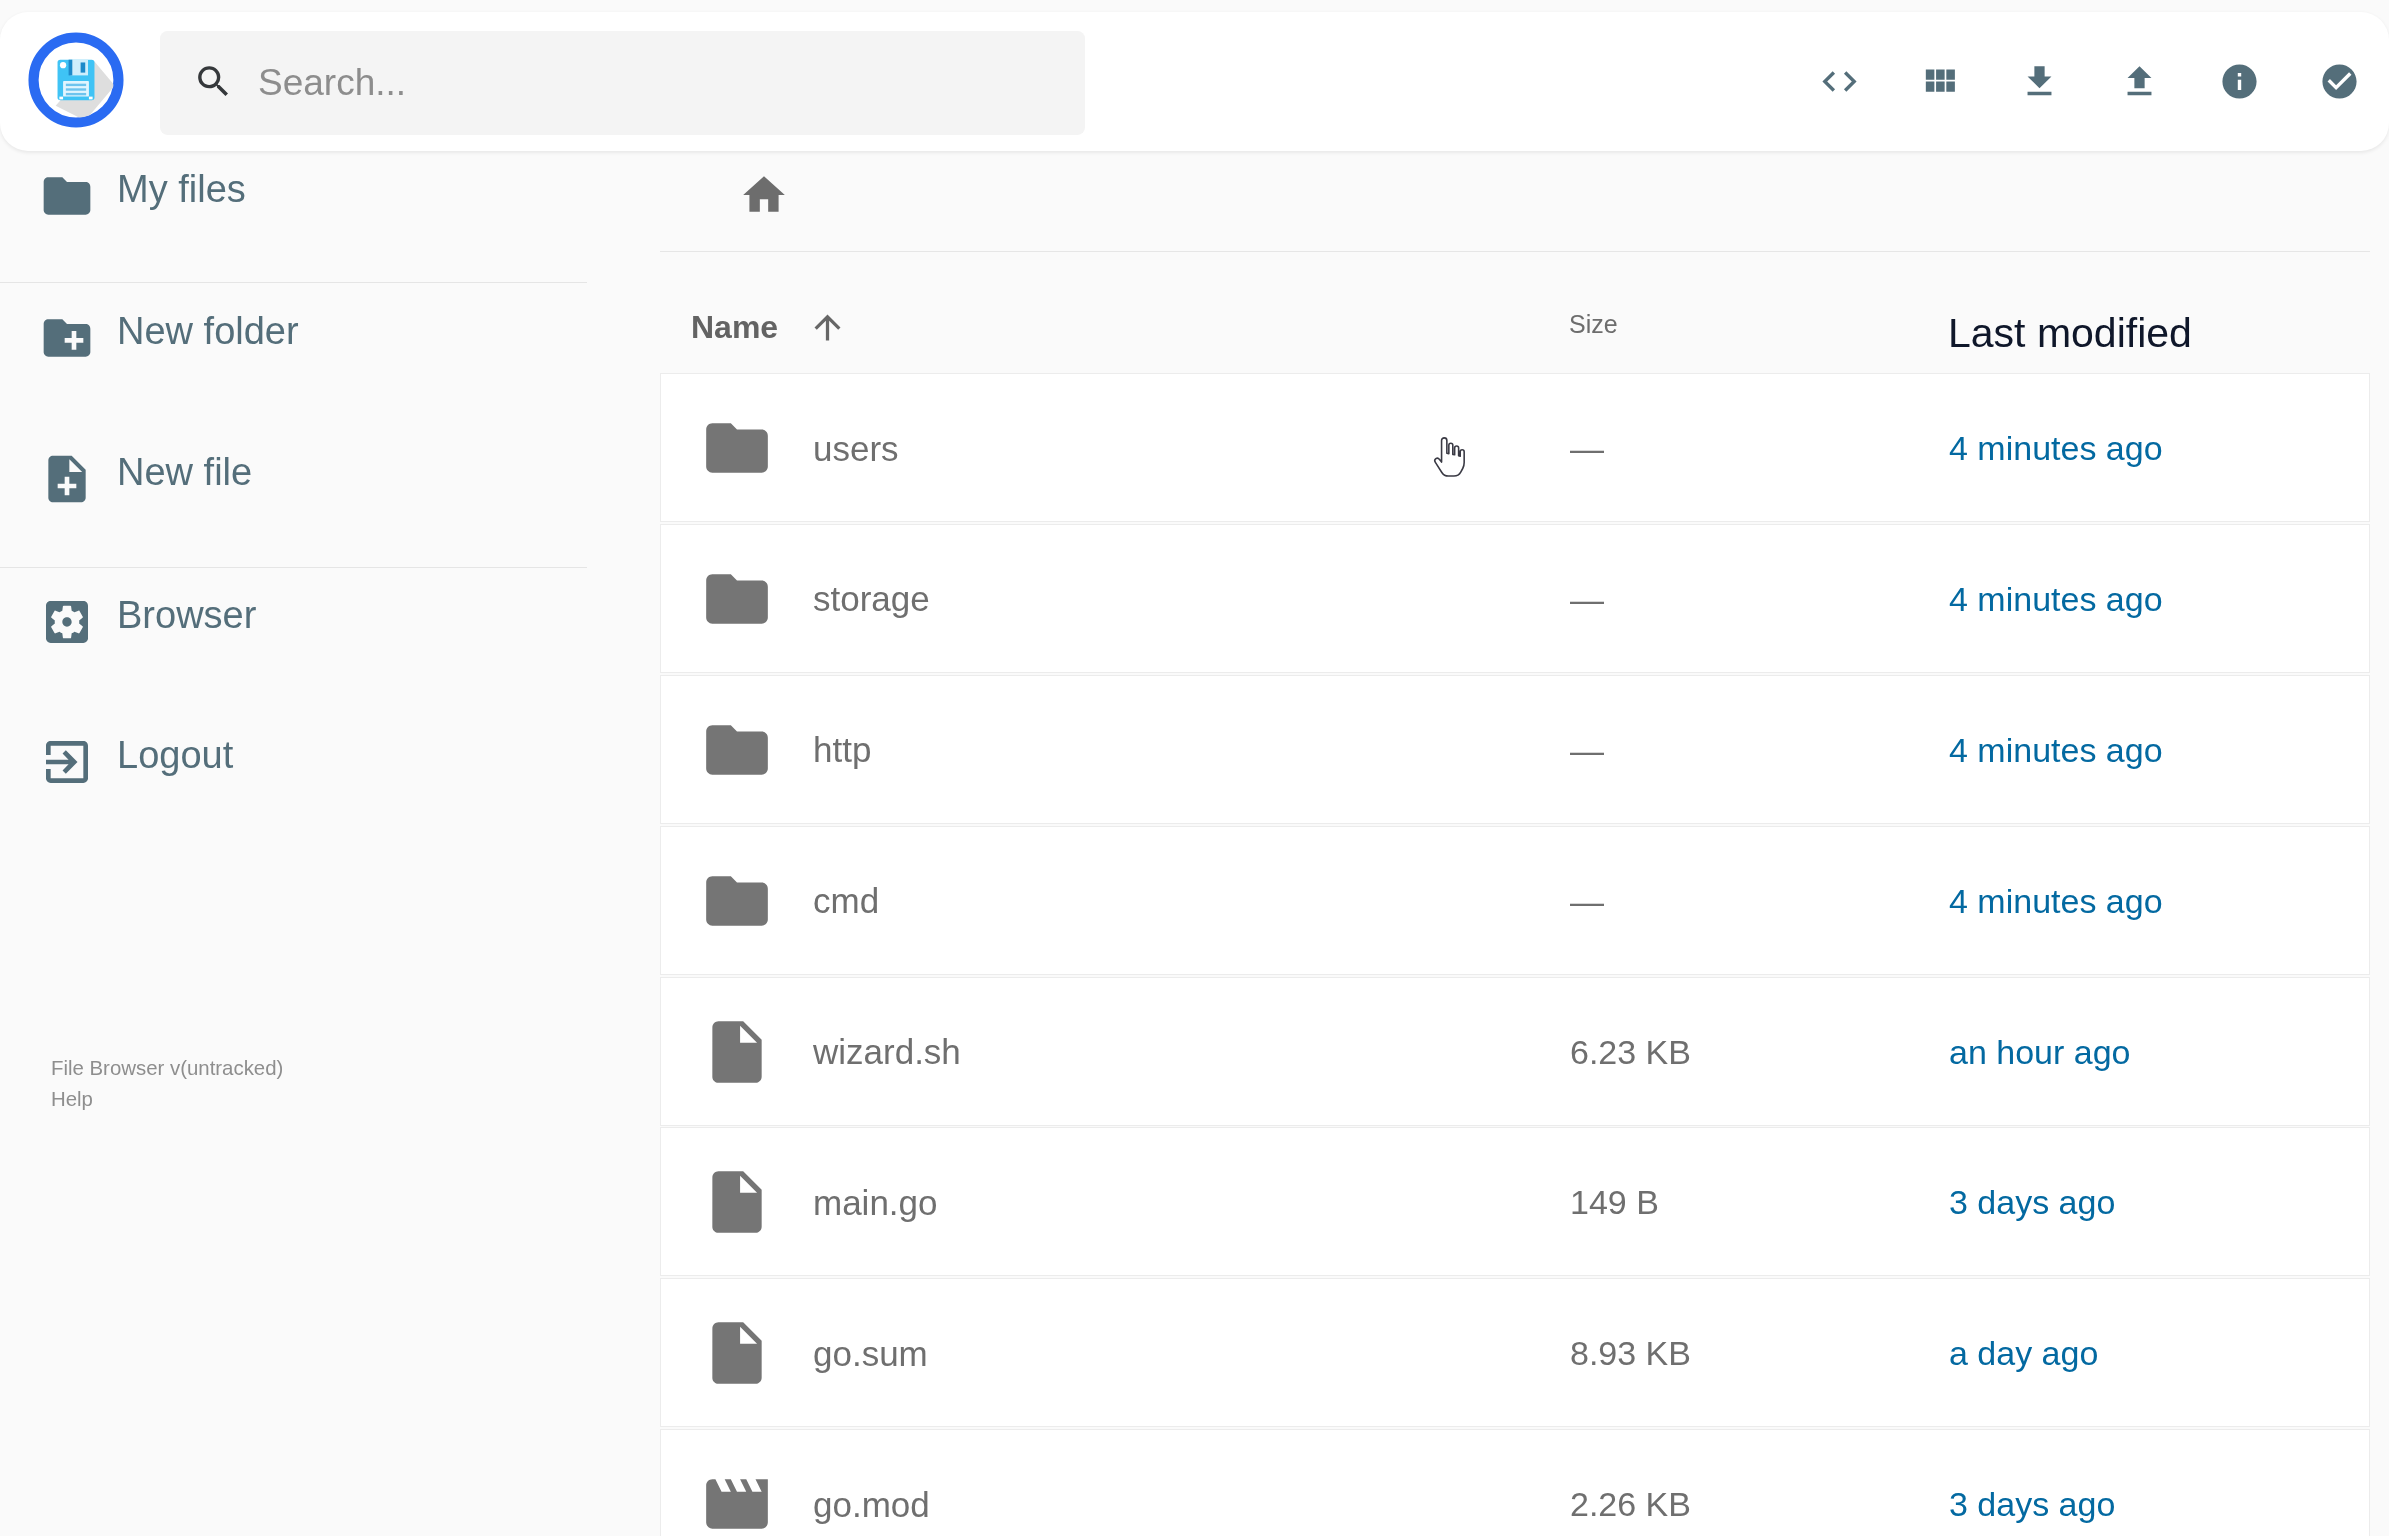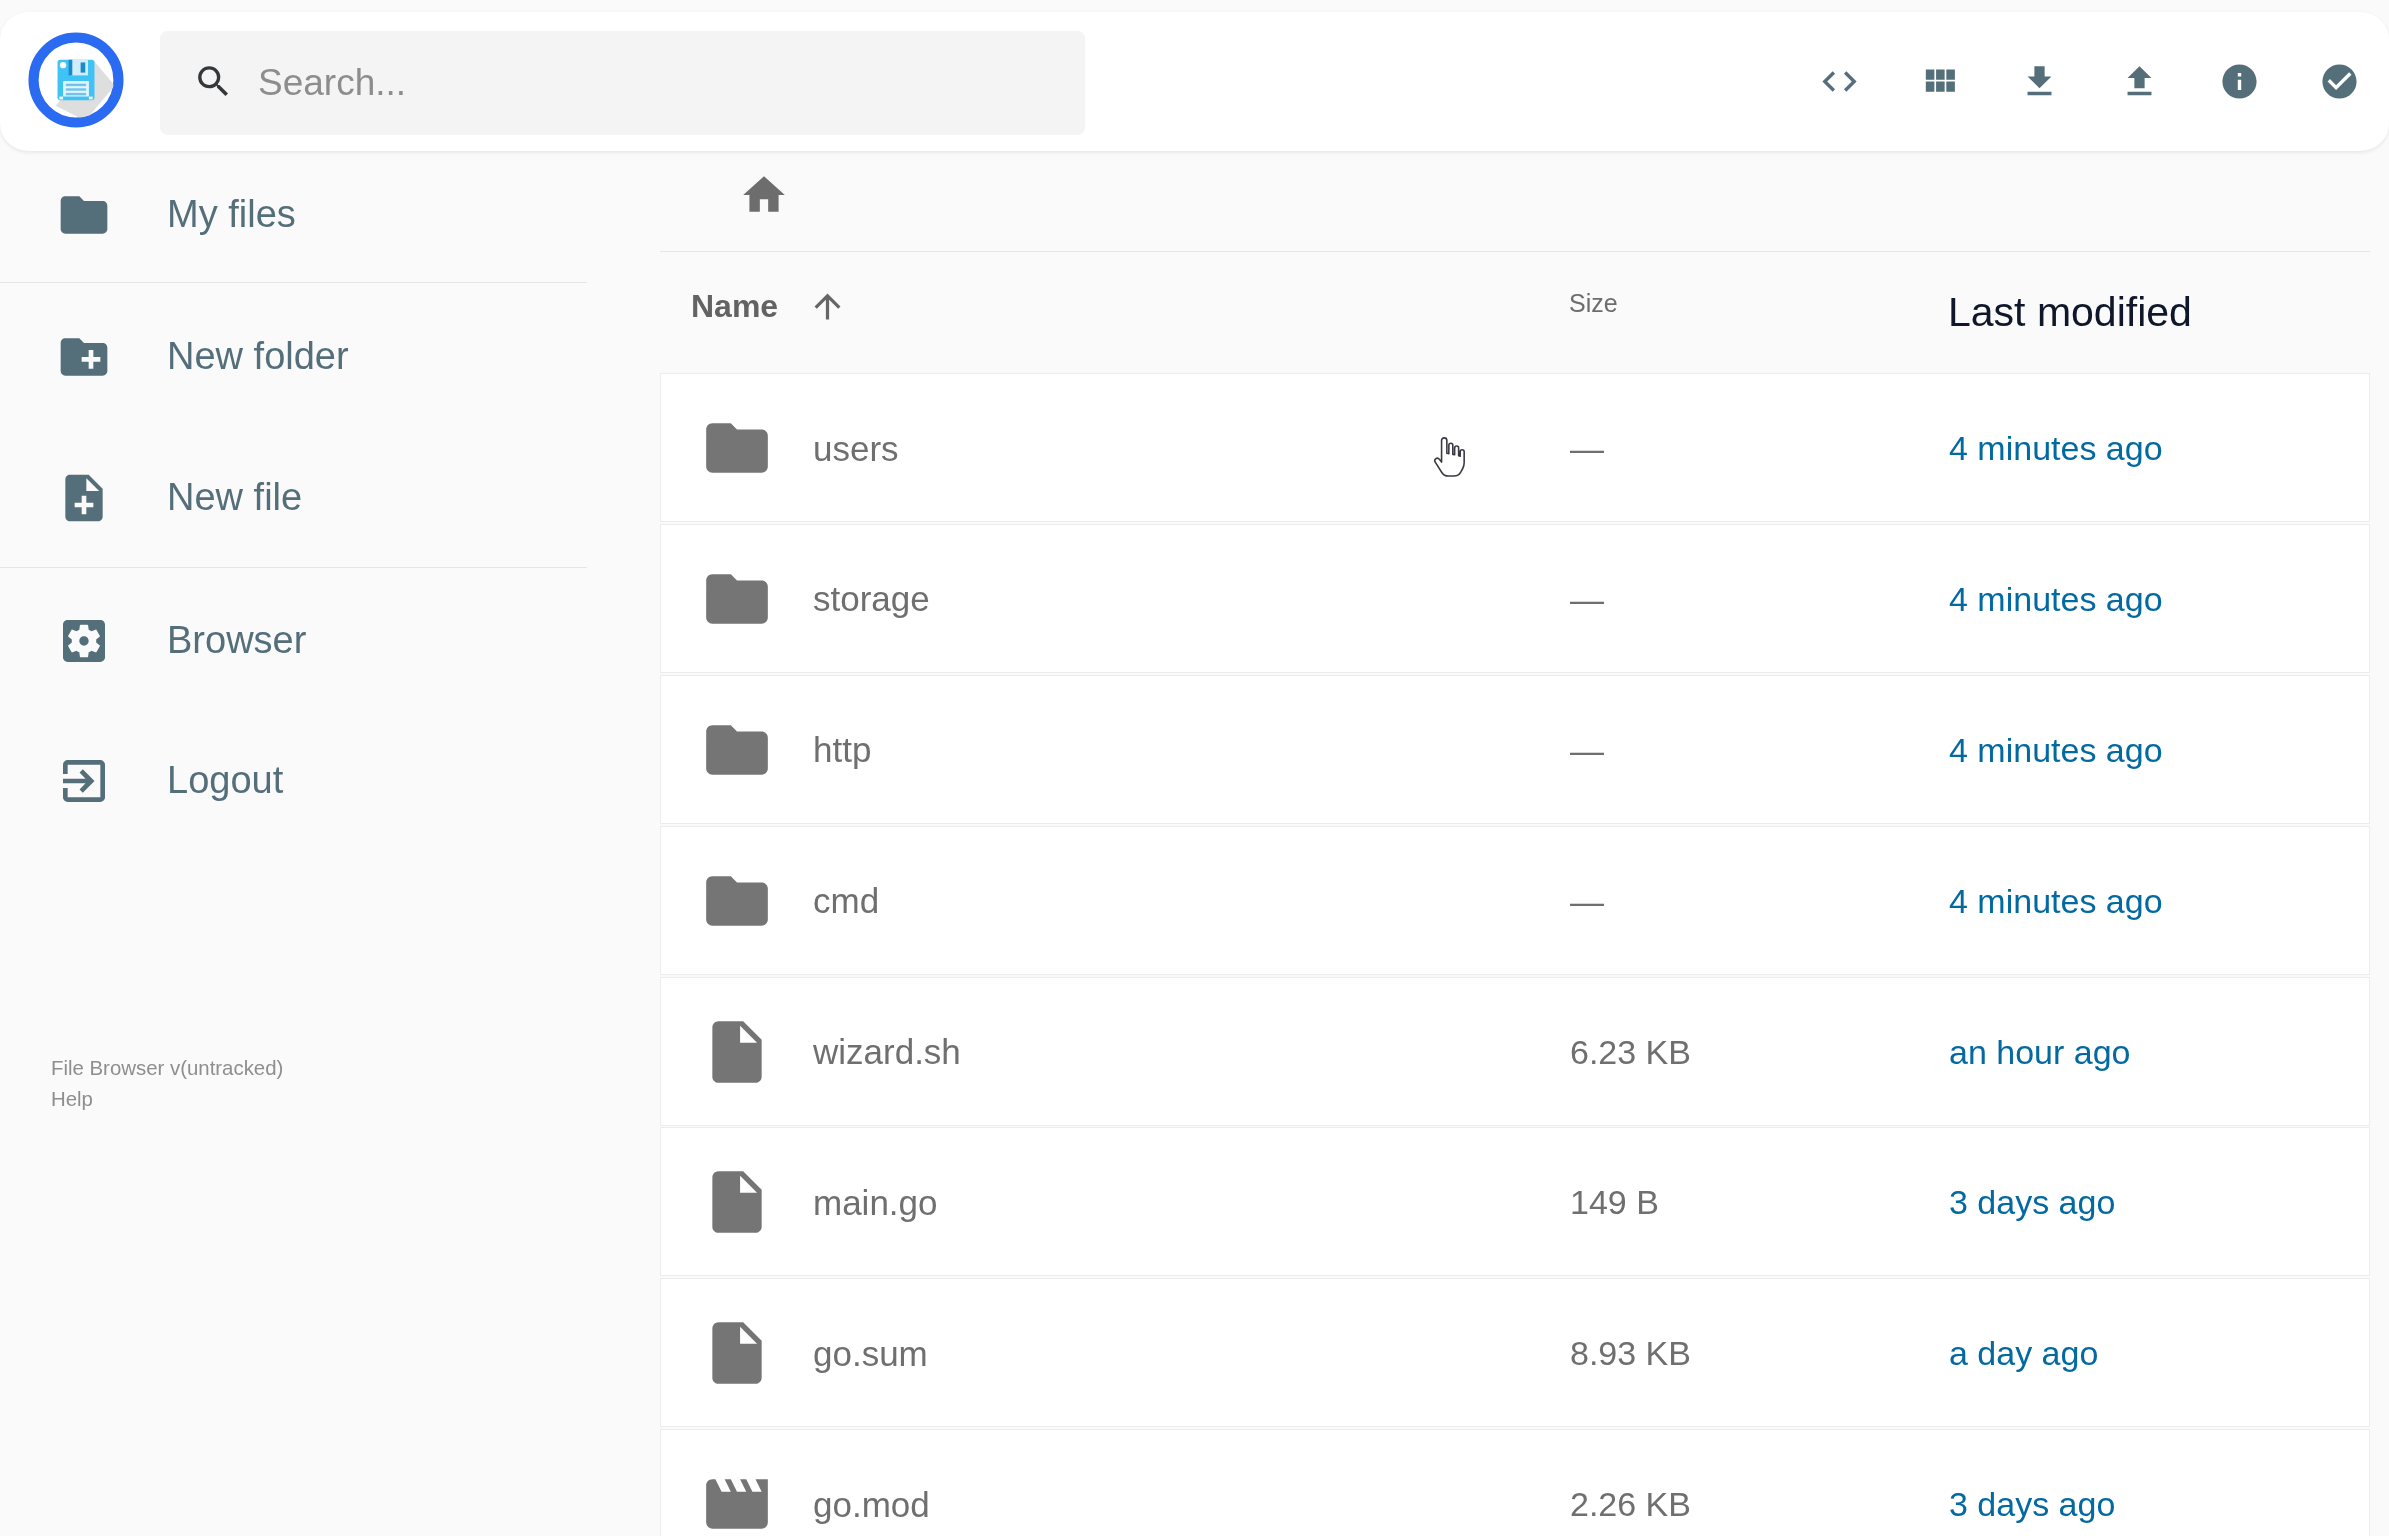--- a/index.html
+++ b/index.html
@@ -45,38 +45,38 @@
     display:flex; align-items:center; justify-content:center;
     cursor:pointer; background:none; border:none;
   }
   .icon-btn svg { width:41px; height:41px; fill:#546e7a; }
   
   .sidebar {
     position:absolute; left:0; top:139px; width:587px; height:1397px;
     background:#fafafa;
   }
   .side-item {
-    position:absolute; left:17px; width:587px; height:93px;
-    display:flex; align-items:center; cursor:pointer;gap:33px;
+    position:absolute; left:0; width:587px; height:93px;
+    display:flex; align-items:flex-start; cursor:pointer;
   }
   .side-item svg { width:56px; height:56px; fill:#546e7a; margin-left:39px; flex:0 0 auto; }
   .side-item .lbl { font-size:38px; color:#546e7a; margin-left:22px; }
   .side-divider { position:absolute; left:0; width:587px; height:0;
     border-top:1.9px solid #e5e5e5; }
   .side-footer { position:absolute; left:51px; top:914px; font-size:20.4px;
     color:#8e8e8e; line-height:31px; }
   .side-footer .link { cursor:pointer; display:inline-block; }
   
   .main { position:absolute; left:587px; top:139px; width:1803px; height:1397px; }
   .breadcrumb-bar { position:absolute; left:73px; top:0; width:1710px; height:113px;
     border-bottom:1.9px solid #e6e6e6; }
   .home-btn { position:absolute; left:79px; top:31px; width:50px; height:50px;
     cursor:pointer; background:none; border:none; }
   .home-btn svg { width:50px; height:50px; fill:#6d6d6d; }
-  .cols { position:absolute; left:73px; top:109px; width:1710px; height:121px; }
+  .cols { position:absolute; left:73px; top:130px; width:1710px; height:121px; }
   .col-name { position:absolute; left:31px; top:39px; font-size:32px; font-weight:bold;
     color:#636363; cursor:pointer; display:flex; align-items:center; }
   .col-name svg { width:39px; height:39px; fill:#666; margin-left:30px; }
   .col-size { position:absolute; left:909px; top:41px; font-size:25px; color:#6d6d6d; cursor:pointer; }
   .col-mod  { position:absolute; left:1288px; top:41px; font-size:41px; color:#0f172a; cursor:pointer; }
   .listing { position:absolute; left:73px; top:234px; width:1710px; }
   .row {
     position:relative; width:1710px; height:149px; margin-bottom:1.9px;
     background:#ffffff; border:0.9px solid #ececec;
     cursor:pointer;

